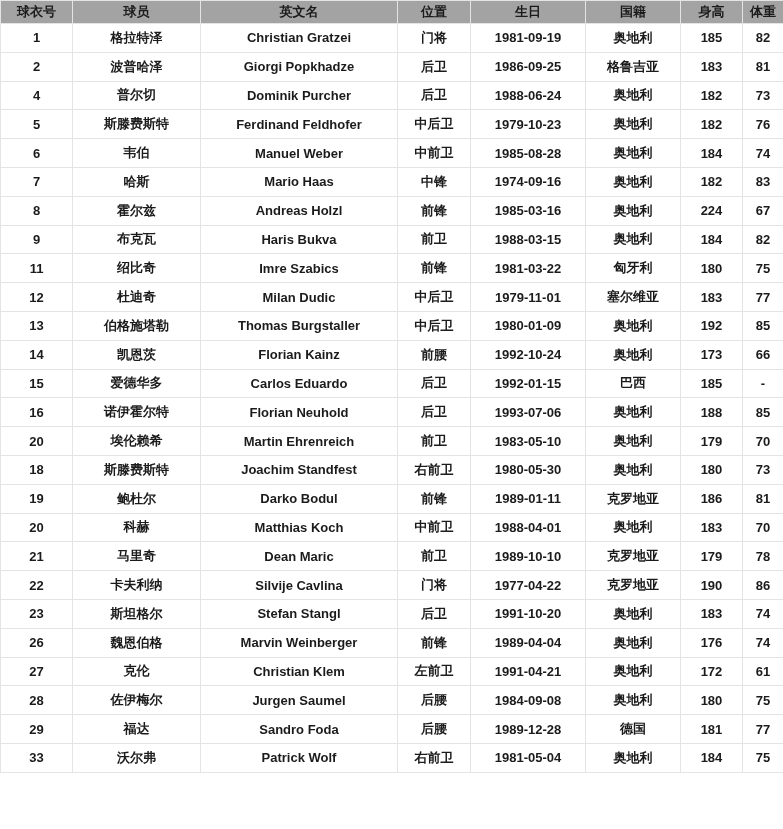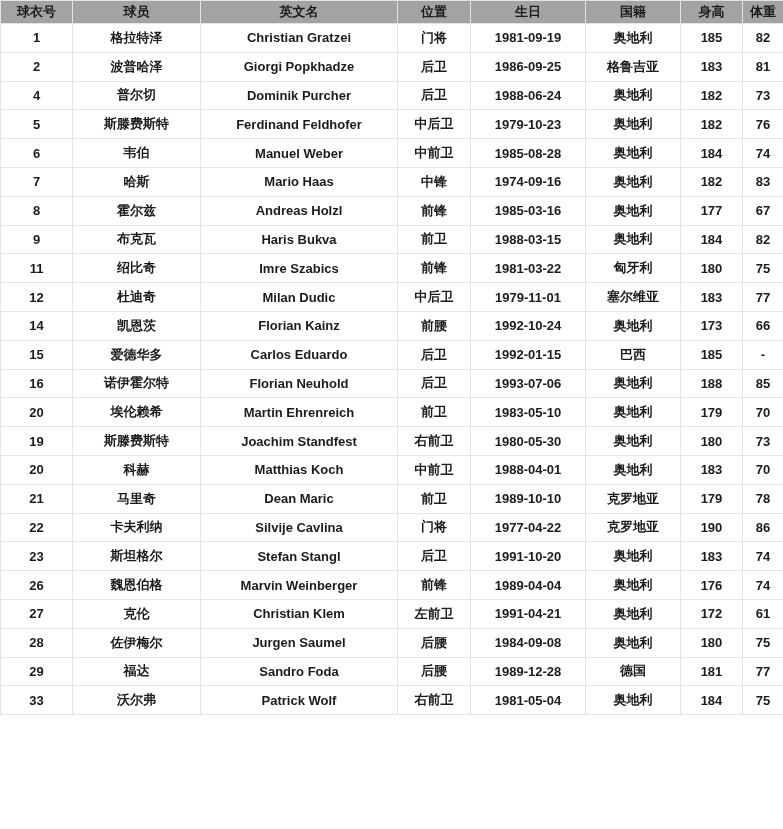--- a/index.html
+++ b/index.html
@@ -135,21 +135,21 @@
         <td>182</td>
         <td>83</td>
       </tr>
       <tr>
         <td>8</td>
         <td>霍尔兹</td>
         <td>Andreas Holzl</td>
         <td>前锋</td>
         <td>1985-03-16</td>
         <td>奥地利</td>
-        <td>177</td>
+        <td>224</td>
         <td>67</td>
       </tr>
       <tr>
         <td>9</td>
         <td>布克瓦</td>
         <td>Haris Bukva</td>
         <td>前卫</td>
         <td>1988-03-15</td>
         <td>奥地利</td>
         <td>184</td>
@@ -169,20 +169,30 @@
         <td>12</td>
         <td>杜迪奇</td>
         <td>Milan Dudic</td>
         <td>中后卫</td>
         <td>1979-11-01</td>
         <td>塞尔维亚</td>
         <td>183</td>
         <td>77</td>
       </tr>
       <tr>
+        <td>13</td>
+        <td>伯格施塔勒</td>
+        <td>Thomas Burgstaller</td>
+        <td>中后卫</td>
+        <td>1980-01-09</td>
+        <td>奥地利</td>
+        <td>192</td>
+        <td>85</td>
+      </tr>
+      <tr>
         <td>14</td>
         <td>凯恩茨</td>
         <td>Florian Kainz</td>
         <td>前腰</td>
         <td>1992-10-24</td>
         <td>奥地利</td>
         <td>173</td>
         <td>66</td>
       </tr>
       <tr>
@@ -209,28 +219,38 @@
         <td>20</td>
         <td>埃伦赖希</td>
         <td>Martin Ehrenreich</td>
         <td>前卫</td>
         <td>1983-05-10</td>
         <td>奥地利</td>
         <td>179</td>
         <td>70</td>
       </tr>
       <tr>
-        <td>19</td>
+        <td>18</td>
         <td>斯滕费斯特</td>
         <td>Joachim Standfest</td>
         <td>右前卫</td>
         <td>1980-05-30</td>
         <td>奥地利</td>
         <td>180</td>
         <td>73</td>
+      </tr>
+      <tr>
+        <td>19</td>
+        <td>鲍杜尔</td>
+        <td>Darko Bodul</td>
+        <td>前锋</td>
+        <td>1989-01-11</td>
+        <td>克罗地亚</td>
+        <td>186</td>
+        <td>81</td>
       </tr>
       <tr>
         <td>20</td>
         <td>科赫</td>
         <td>Matthias Koch</td>
         <td>中前卫</td>
         <td>1988-04-01</td>
         <td>奥地利</td>
         <td>183</td>
         <td>70</td>

